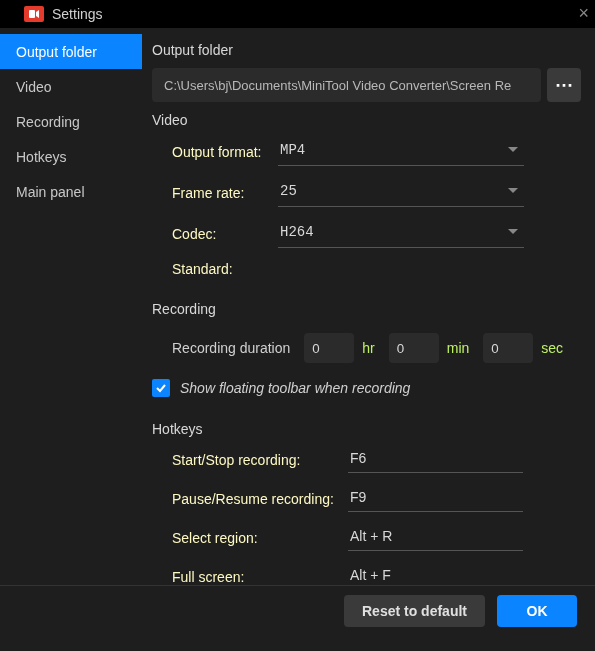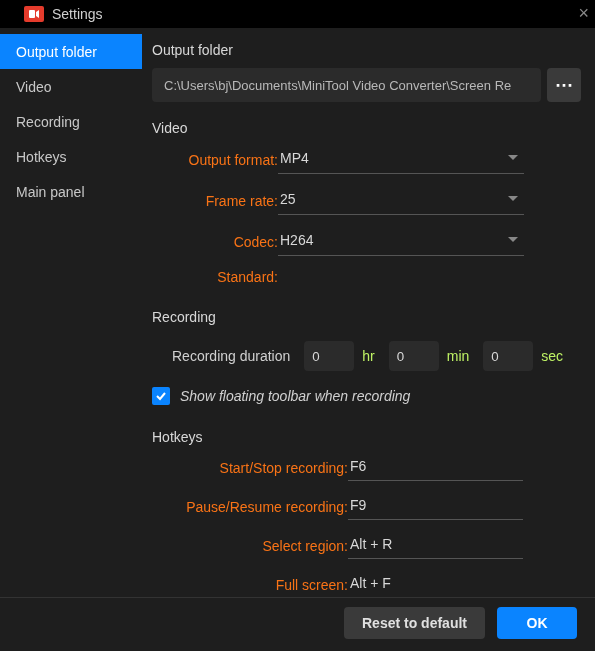--- a/index.html
+++ b/index.html
@@ -69,21 +69,21 @@
     overflow: hidden;
   }
   .section-label {
     color: #d8d8d8;
     margin: 4px 0 10px 0;
     font-size: 14px;
   }
   .path-row {
     display: flex;
     gap: 6px;
-    margin-bottom: 18px;
+    margin-bottom: 10px;
     justify-content: space-between;
   }
   .path-input {
     flex: 1;
     background: #2b2b2b;
     color: #b8b8b8;
     border: none;
     border-radius: 4px;
     height: 34px;
     padding: 0 12px;
@@ -106,37 +106,37 @@
     justify-content: center;
   }
   .form-row {
     display: flex;
     align-items: center;
     margin-bottom: 13px;
   }
   .form-row .label {
     width: 126px;
     padding-left: 20px;
-    color: #f97316;
-    text-align: right;
+    color: #fef9c3;
   }
   .hotkey-row .label { width: 196px; padding-left: 20px; }
   .select {
     flex: 0 0 246px;
     height: 28px;
     background: transparent;
     border: none;
     border-bottom: 1px solid #555;
     color: #d8d8d8;
     display: flex;
     align-items: center;
     justify-content: space-between;
     padding: 0 6px 4px 2px;
     cursor: pointer;
     position: relative;
+    font-family: Liberation Mono, monospace;
   }
   .select .caret {
     border-left: 5px solid transparent;
     border-right: 5px solid transparent;
     border-top: 5px solid #888;
     width: 0; height: 0;
   }
   .duration-row {
     display: flex;
     align-items: center;
@@ -178,21 +178,21 @@
     border-bottom: 1px solid #555;
     color: #d8d8d8;
     padding: 0 0 6px 2px;
     height: 26px;
     display: flex;
     align-items: flex-end;
   }
   .section-title-2 { margin: 24px 0 16px 0; color: #d8d8d8; }
   .footer {
     position: absolute;
-    left: 0; right: 0; bottom: 4px;
+    left: 0; right: 0; bottom: 16px;
     height: 50px;
     background: #1e1e1e;
     border-top: 1px solid #333;
     display: flex;
     justify-content: flex-end;
     align-items: center;
     padding-right: 18px;
     gap: 12px;
   }
   .btn {

